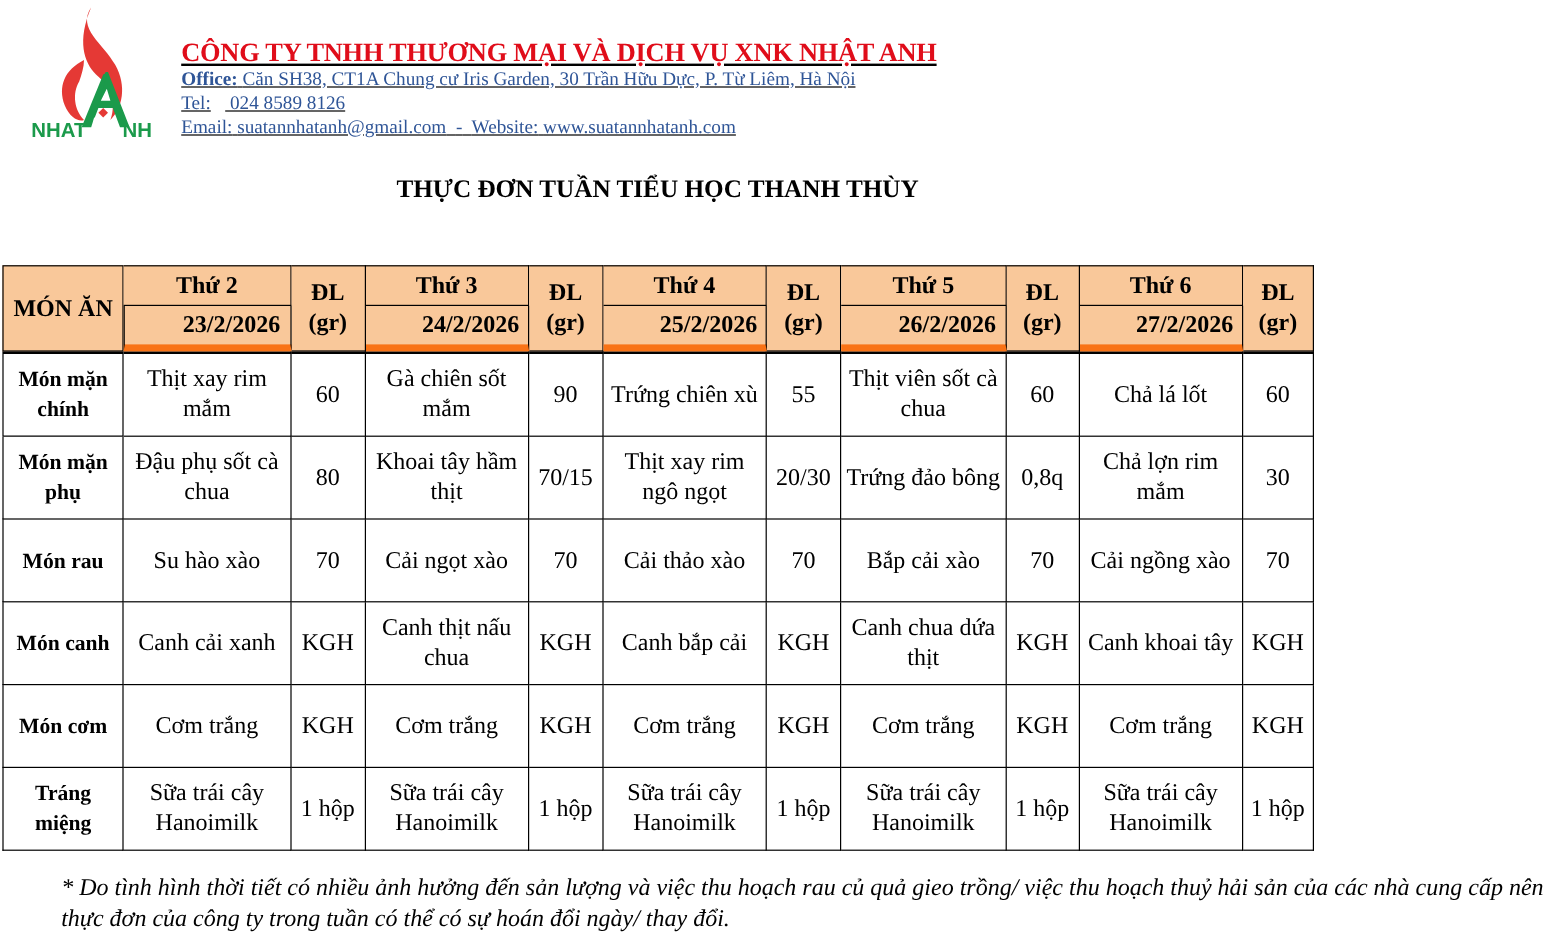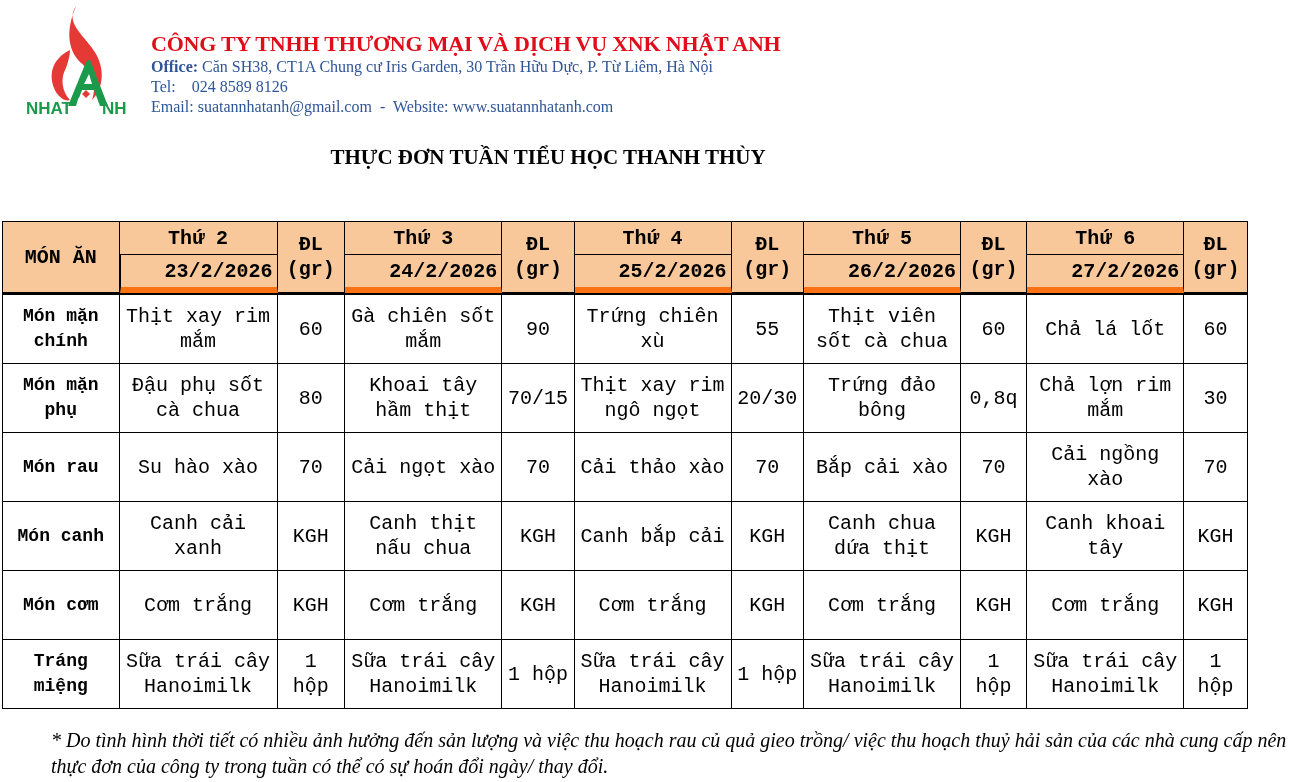--- a/index.html
+++ b/index.html
@@ -2,36 +2,36 @@
 <html><head>
   <meta charset="utf-8">
   <style>
     html, body { margin: 0; padding: 0; background: #ffffff; }
     body {
       width: 1300px; height: 782px; position: relative; overflow: hidden;
       font-family: "Liberation Serif", "DejaVu Serif", serif;
       color: #000;
     }
     .logo { position: absolute; left: 24px; top: 4px; width: 110px; height: 118px; }
-    .company { position: absolute; left: 151px; top: 31px; }
+    .company { position: absolute; left: 151px; top: 31px; text-decoration: underline; }
     .company-name {
       color: #e00d1a; font-weight: bold; font-size: 22px; line-height: 26px;
       letter-spacing: -0.2px;
     }
     .company-line { color: #2f5597; font-size: 16px; line-height: 20px; }
     .company-line b { font-weight: bold; margin-top: 40px; }
     .company-line .gap { display: inline-block; width: 12px; }
     .titles { position: absolute; left: 0; width: 1096px; top: 145px; text-align: center; }
     .title-main { font-weight: bold; font-size: 21px; line-height: 24px; }
     .title-sub { font-weight: bold; font-style: italic; font-size: 20px; line-height: 24px; }
 
     table.menu {
-      position: absolute; left: 2px; top: 221px; width: 1246px;
+      position: absolute; left: 2px; top: 221px; width: 1093px;
       border-collapse: separate; border-spacing: 0;
-      font-size: 20px; text-align: center; font-family: Liberation Mono, monospace;
+      font-size: 20px; text-align: center;
     }
     table.menu td, table.menu th {
       border-right: 1px solid #000; border-bottom: 1px solid #000;
       padding: 0 4px; vertical-align: middle; line-height: 25px;
     }
     table.menu tr td:first-child, table.menu tr th:first-child { border-left: 1px solid #000; }
     table.menu thead tr:first-child th { border-top: 1px solid #000; }
     table.menu thead th {
       background: #f9c89a; font-weight: bold; height: 32px;
     }

